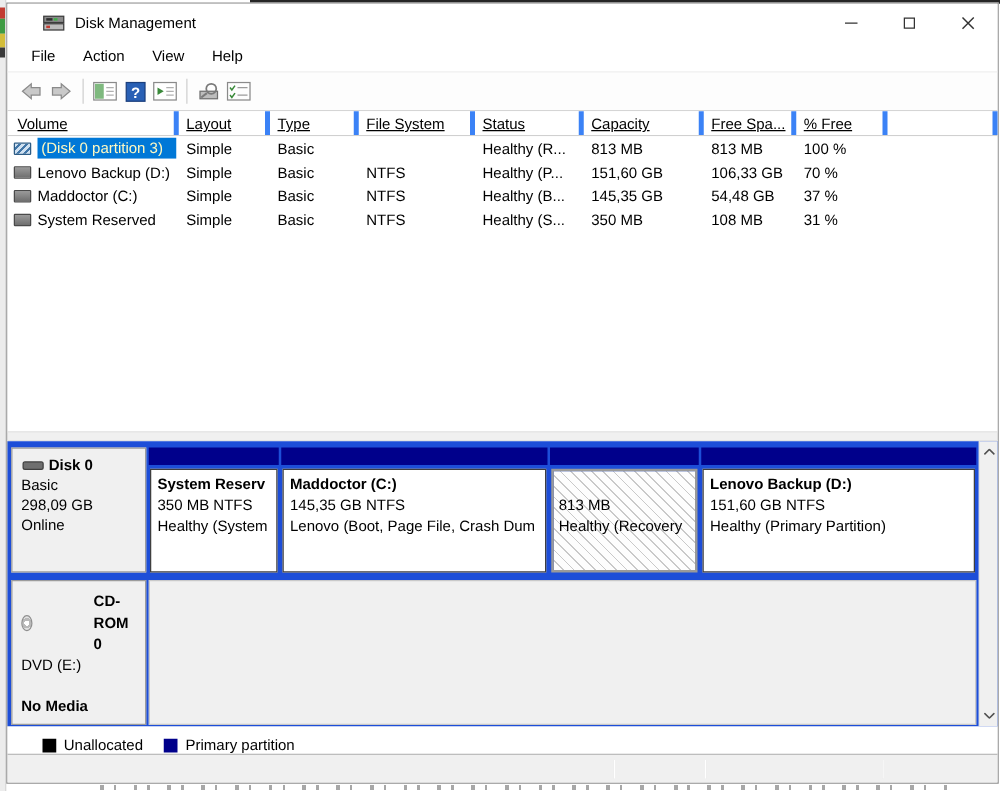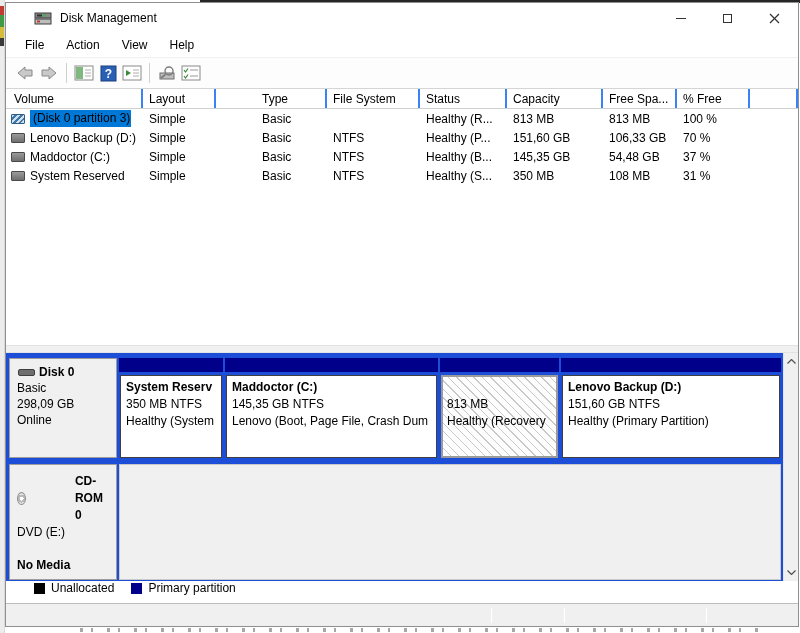--- a/index.html
+++ b/index.html
@@ -35,31 +35,31 @@
   .menu-item { padding:3px 11px; }
 
   
   .toolbar { height:32px; display:flex; align-items:center; padding-left:7px; background:#fdfdfd;
              border-top:1px solid #f0f0f0; border-bottom:1px solid #d5d5d5; flex:0 0 auto; }
   .tb-btn { width:24px; height:24px; display:flex; align-items:center; justify-content:center; }
   .tb-sep { width:1px; height:20px; background:#d0d0d0; margin:0 5px; }
 
   
   .vol-header { height:20px; display:flex; border-bottom:1px solid #d0d0d0; background:#fff; flex:0 0 auto; padding-left:2px; }
-  .th { border-right:2px solid #3b82f6; padding:3px 4px 0 6px; white-space:nowrap; overflow:hidden; }
-  .c0{width:135px;} .c1{width:73px;} .c2{width:71px;margin-left:40px;} .c3{width:93px;}
+  .th { border-right:4px solid #3b82f6; padding:3px 4px 0 6px; white-space:nowrap; overflow:hidden;text-decoration:underline; }
+  .c0{width:135px;} .c1{width:73px;} .c2{width:71px;} .c3{width:93px;}
   .c4{width:87px;} .c5{width:96px;} .c6{width:74px;} .c7{width:73px;} .c8{flex:1;}
   .vol-body { height:236px; background:#fff; flex:0 0 auto; padding-left:2px; }
   .vrow { height:19px; display:flex; align-items:center; }
   .cell { padding-left:6px; white-space:nowrap; overflow:hidden; }
   .vol-cell { display:flex; align-items:center; padding-left:3px; }
   .drive-ico { width:14px; height:10px; margin-right:5px; flex:0 0 auto;
                background:linear-gradient(#9a9a9a,#6f6f6f); border:1px solid #4a4a4a; border-radius:1px; }
   .drive-ico.hatched { background:repeating-linear-gradient(135deg,#cfe0f0 0 2px,#4176a8 2px 4px); border-color:#2e5d86; }
-  .sel-label { color:#000000; padding:1px 1px 2px 3px; }
+  .sel-label { color:#fef9c3; padding:1px 11px 2px 3px; }
 
   
   .splitter { height:8px; background:#f0f0f0; border-top:1px solid #e3e3e3; border-bottom:1px solid #e3e3e3; flex:0 0 auto; }
 
   
   .graph-pane { height:228px; position:relative; background:#1d4ed8; flex:0 0 auto; }
   .vscroll { position:absolute; right:0; top:0; bottom:0; width:15px; background:#f0f0f0; border-left:1px solid #e4e4e4; }
   .scroll-arrow { position:absolute; left:0; width:15px; height:17px; display:flex; align-items:center; justify-content:center; }
   .scroll-up { top:0; } .scroll-down { bottom:0; }
 
@@ -79,21 +79,21 @@
   .partition.hatched .p-body { border:2px solid #9a9a9a; padding:2px 4px;
             background:repeating-linear-gradient(45deg,#fdfdfd 0 5px,#c9c9c9 5px 6px); }
 
   .cdrom-row { position:absolute; left:3px; top:111px; height:116px; display:flex; right:17px; }
   .cdrom-label { width:108px; background:#f0f0f0; border:1px solid #9c9c9c; padding:8px 4px 0 7px; line-height:17px; flex:0 0 auto; }
   .cdrom-label .dl-title { display:flex; align-items:center; font-weight:bold;gap:45px; }
   .cdrom-empty { flex:1; margin-left:2px; background:#f0f0f0; border:1px solid #c9c9c9; }
   .cd-media { margin-top:16px;font-weight:bold; }
 
   
-  .legend { height:22px; display:flex; align-items:flex-start; padding-left:28px; background:#fff; flex:0 0 auto; }
+  .legend { height:22px; display:flex; align-items:flex-end; padding-left:28px; background:#fff; flex:0 0 auto; }
   .legend-item { display:flex; align-items:center; margin-right:17px; }
   .legend-swatch { width:11px; height:11px; margin-right:6px; display:inline-block; }
 
   
   .statusbar { flex:1; background:#f0f0f0; border-top:1px solid #bdbdbd; position:relative; }
   .sb-div { position:absolute; top:4px; bottom:3px; width:1px; background:#cfcfcf; border-right:1px solid #fff; }
 </style>
 </head>
 <body>
 

